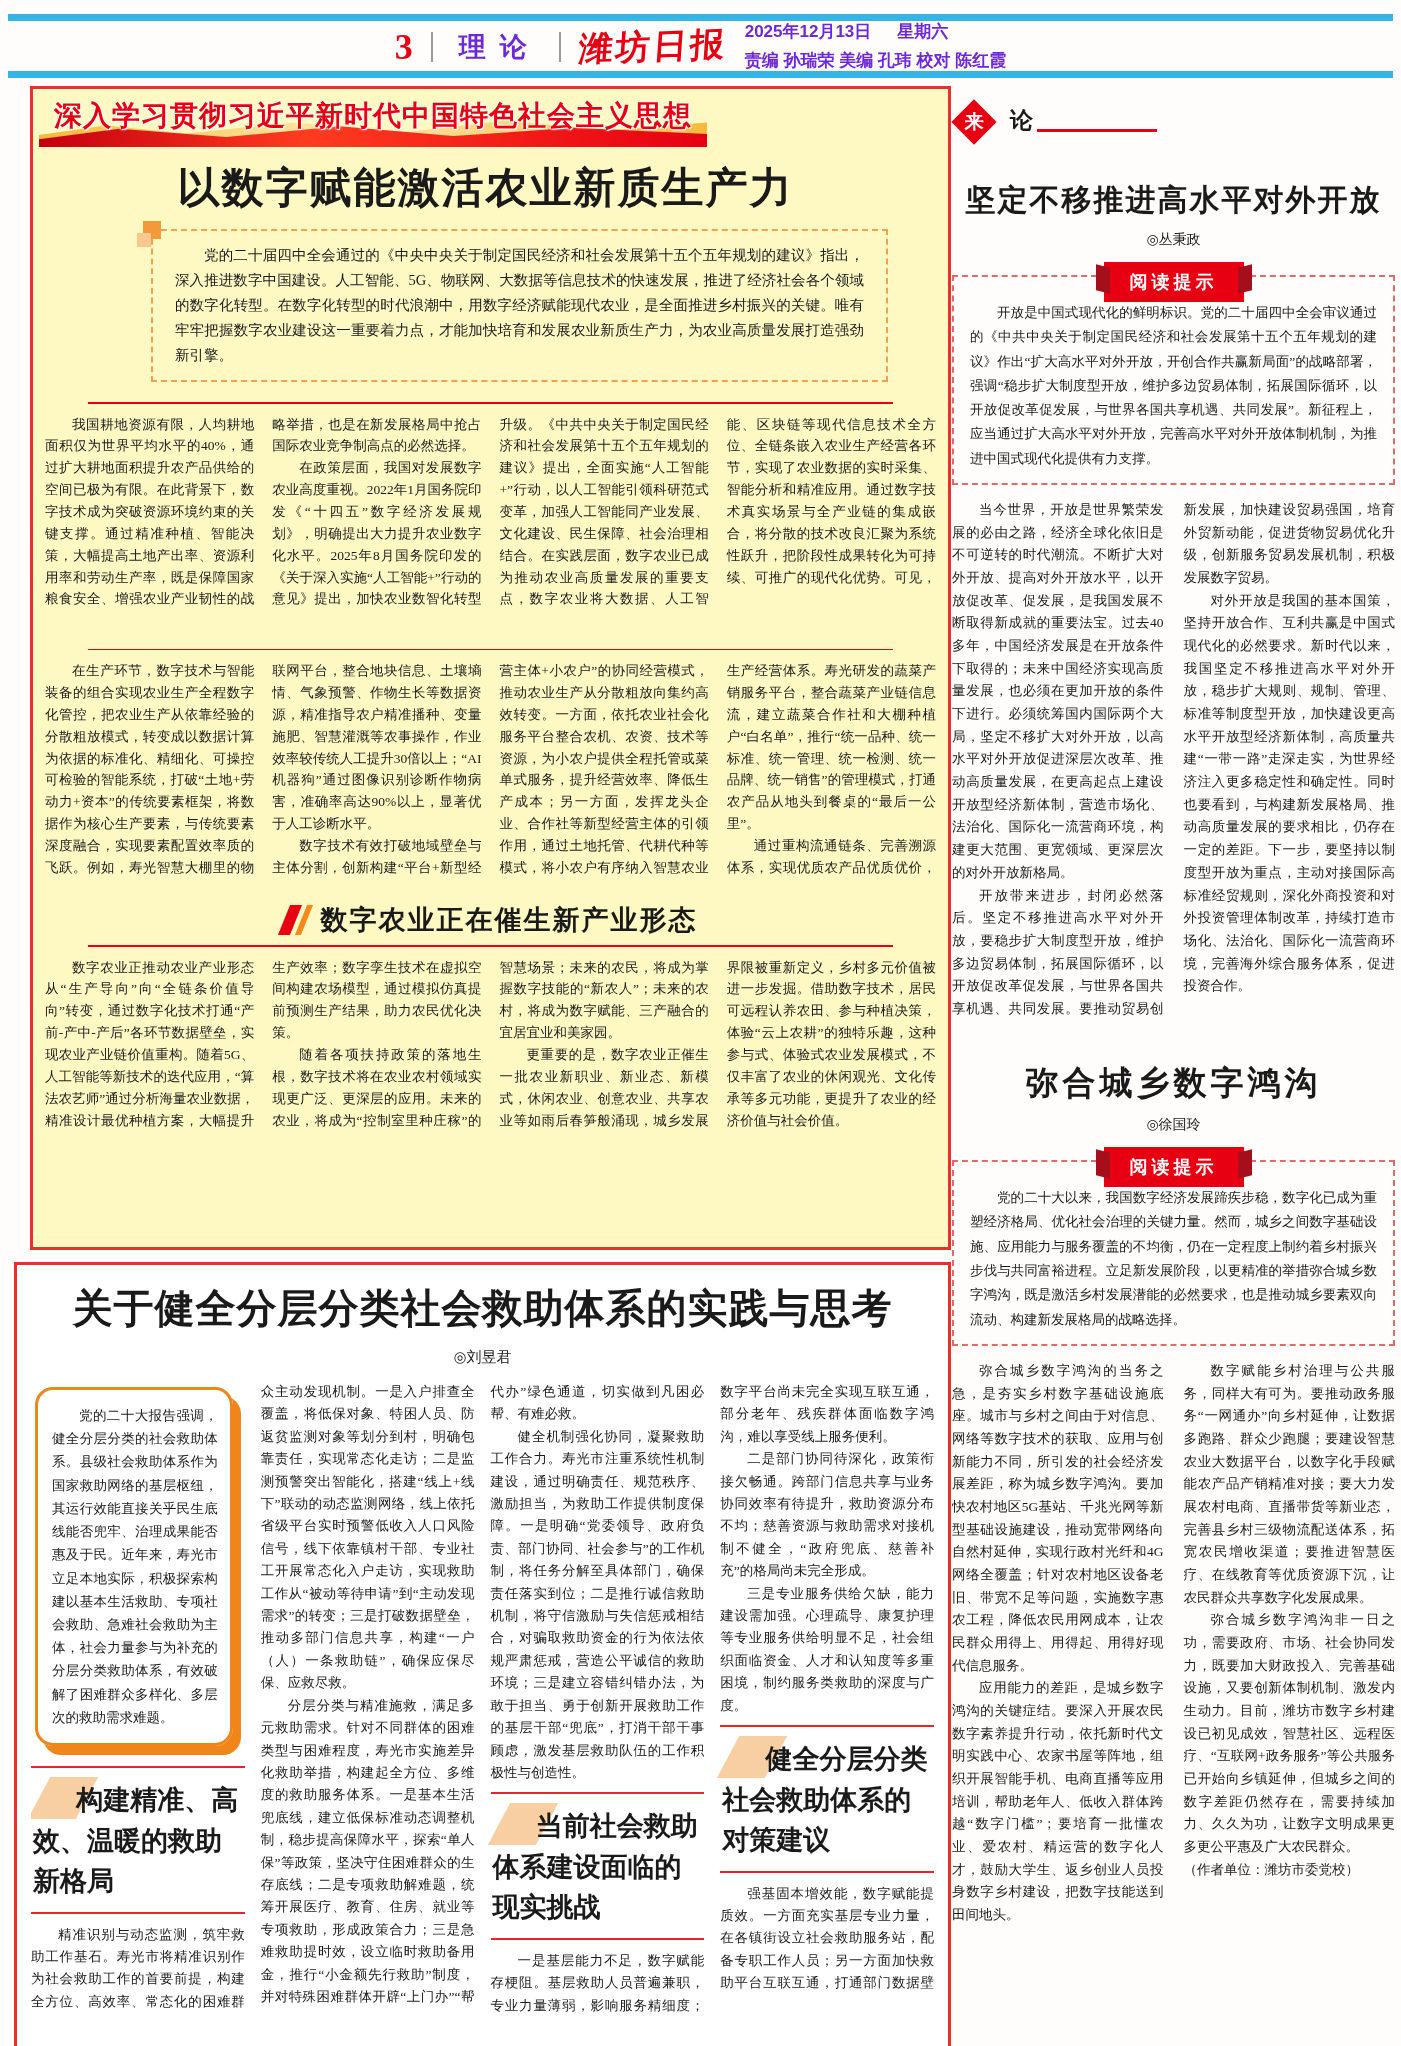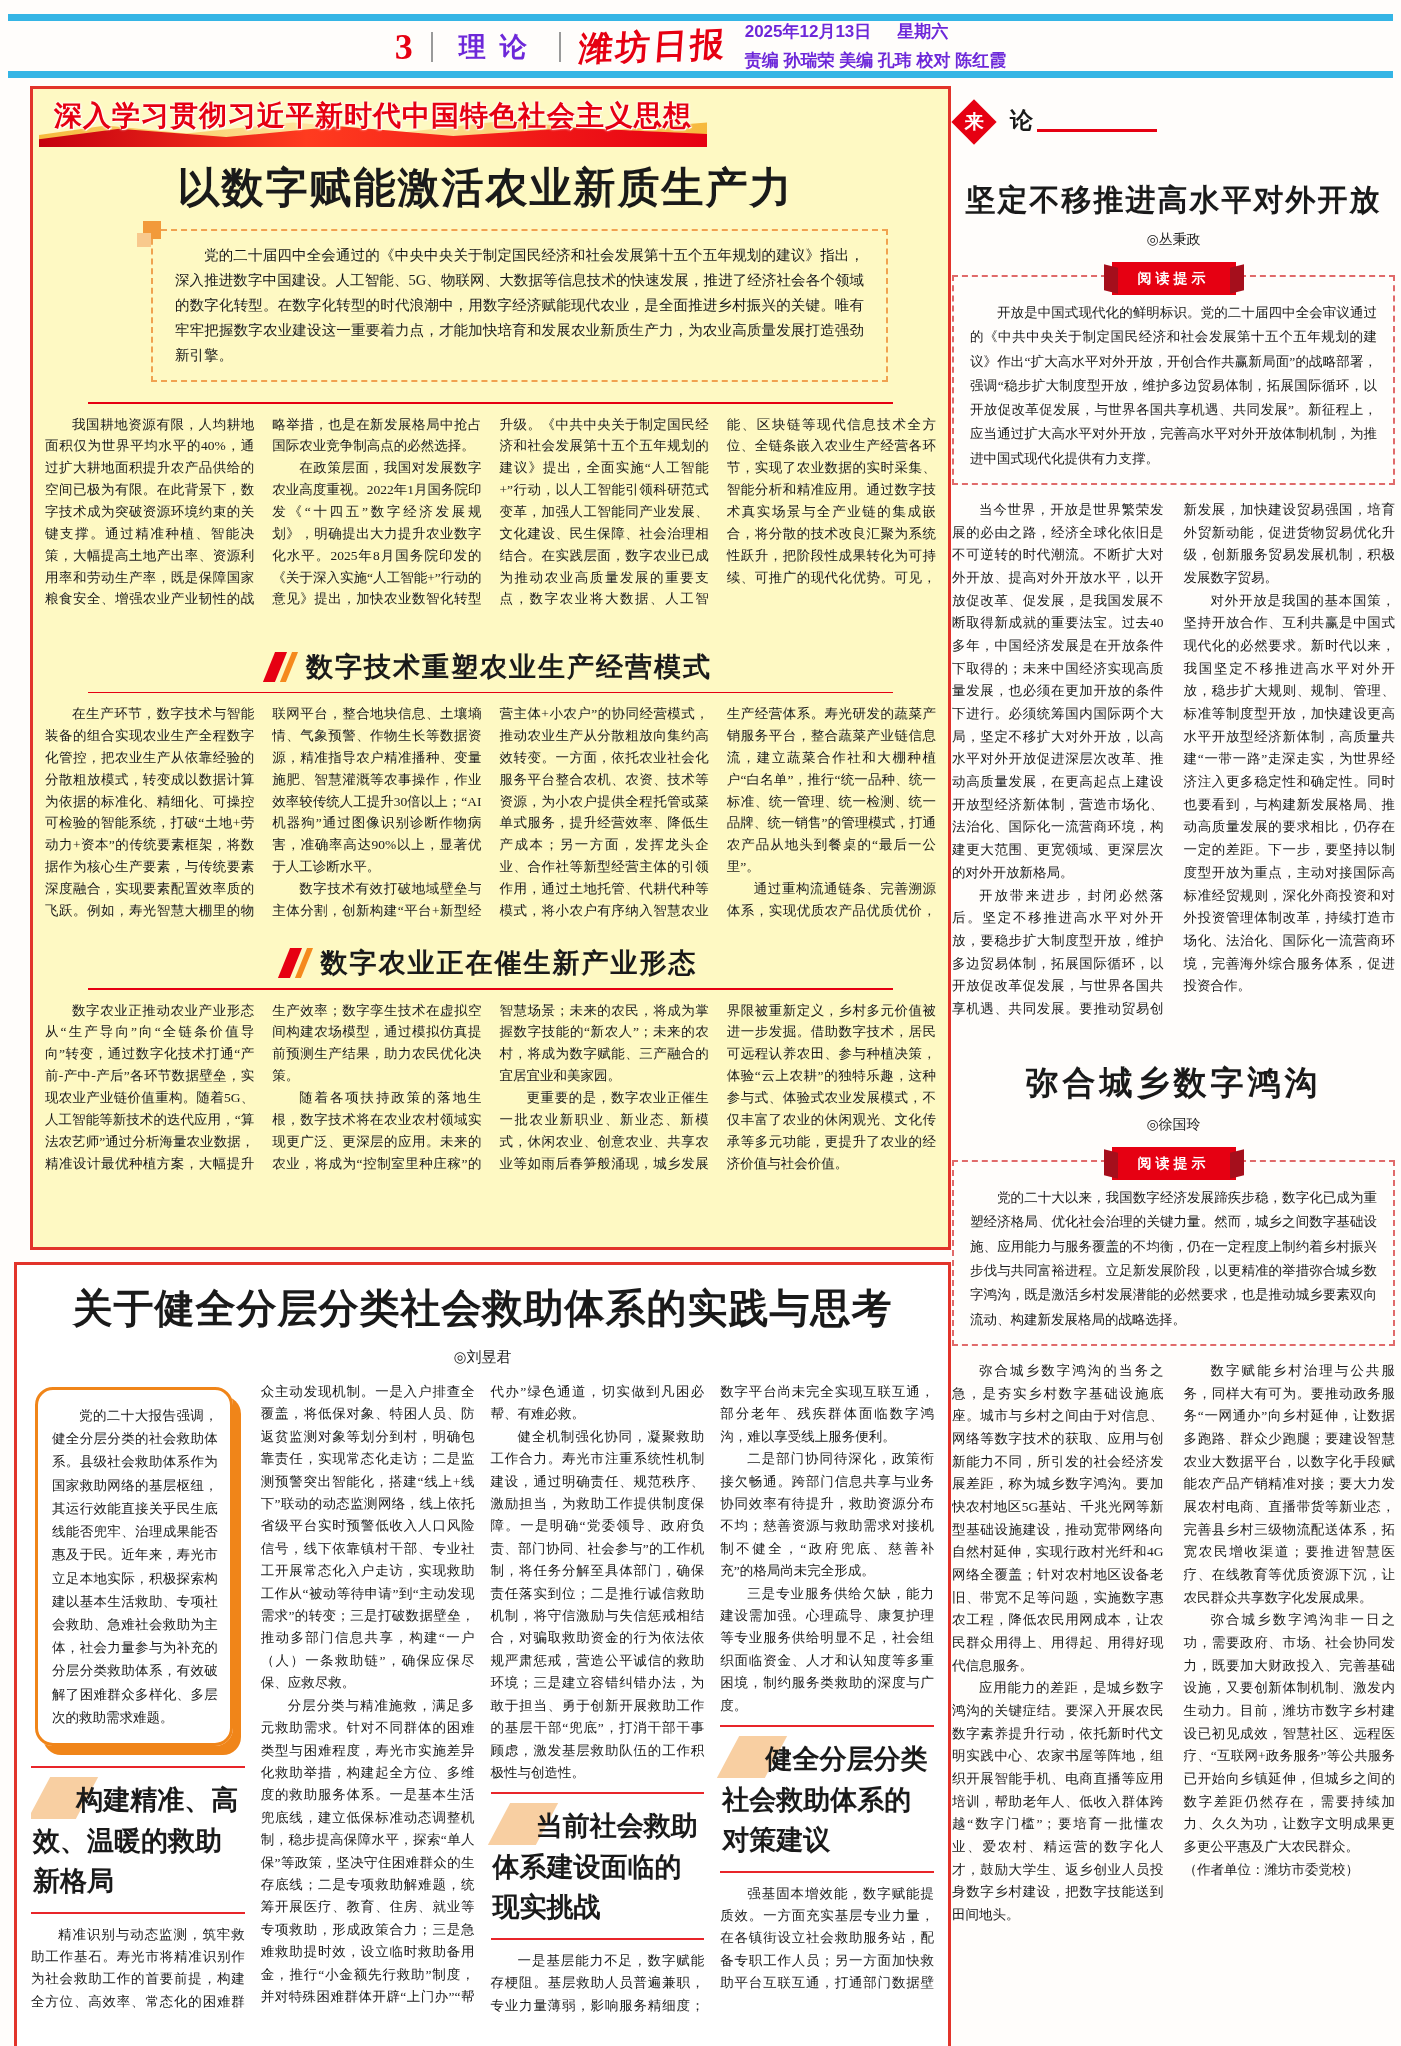--- a/index.html
+++ b/index.html
@@ -69,21 +69,21 @@
   .diamond-outline{position:absolute;left:10px;top:22px;width:26px;height:26px;border:2px solid #e60012;transform:rotate(45deg);background:#fff;z-index:-1;}
   .lailun-label{font-size:23px;font-weight:bold;margin:0 4px 14px 12px;}
   .lailun-line{flex:0 0 120px;height:3px;background:#e60012;margin-bottom:18px;}
   .sb-title1{margin:30px 0 0;text-align:center;font-size:30px;font-weight:bold;letter-spacing:2px;}
   .sb-title2{margin:26px 0 0;text-align:center;font-size:33px;font-weight:bold;letter-spacing:4px;}
   .sb-by{margin-top:10px;text-align:center;font-size:14px;}
   .tipbox{position:relative;margin-top:26px;border:2px dashed #e06a6a;padding:24px 16px 12px;
           font-size:13.5px;line-height:1.8;text-align:justify;}
   .tipbox p{margin:0;text-indent:2em;}
   .ribbon{position:absolute;top:-15px;left:50%;transform:translateX(-50%);background:#e60012;color:#fff;
-          font-weight:bold;font-size:14px;letter-spacing:4px;padding:4px 26px;white-space:nowrap;
+          font-weight:bold;font-size:18px;letter-spacing:4px;padding:4px 26px;white-space:nowrap;
           font-family:"Liberation Sans","DejaVu Sans",sans-serif;}
   .ribbon::before,.ribbon::after{content:"";position:absolute;top:4px;width:14px;height:26px;background:#a50f1c;z-index:-1;}
   .ribbon::before{left:-8px;transform:skewY(14deg);} .ribbon::after{right:-8px;transform:skewY(-14deg);}
   .sb-body{margin-top:14px;column-count:2;column-gap:20px;font-size:13.5px;line-height:1.68;overflow:hidden;}
   .sb-body1{height:536px;} .sb-body2{height:676px;}
   .submitbox{margin-top:10px;background:#fbdfc0;height:40px;display:flex;align-items:center;padding-left:44px;
              font-family:"Liberation Sans","DejaVu Sans",sans-serif;font-size:15px;font-weight:bold;
              letter-spacing:4px;color:#4a4a4a;}
 </style>
 </head>
@@ -121,27 +121,20 @@
     <div class="sechead">
       <div class="sechead-line"></div>
     </div>
     <div class="colbody sec1">
       <p class="bp">我国耕地资源有限，人均耕地面积仅为世界平均水平的40%，通过扩大耕地面积提升农产品供给的空间已极为有限。在此背景下，数字技术成为突破资源环境约束的关键支撑。通过精准种植、智能决策，大幅提高土地产出率、资源利用率和劳动生产率，既是保障国家粮食安全、增强农业产业韧性的战略举措，也是在新发展格局中抢占国际农业竞争制高点的必然选择。</p>
       <p class="bp">在政策层面，我国对发展数字农业高度重视。2022年1月国务院印发《“十四五”数字经济发展规划》，明确提出大力提升农业数字化水平。2025年8月国务院印发的《关于深入实施“人工智能+”行动的意见》提出，加快农业数智化转型升级。《中共中央关于制定国民经济和社会发展第十五个五年规划的建议》提出，全面实施“人工智能+”行动，以人工智能引领科研范式变革，加强人工智能同产业发展、文化建设、民生保障、社会治理相结合。在实践层面，数字农业已成为推动农业高质量发展的重要支点，数字农业将大数据、人工智能、区块链等现代信息技术全方位、全链条嵌入农业生产经营各环节，实现了农业数据的实时采集、智能分析和精准应用。通过数字技术真实场景与全产业链的集成嵌合，将分散的技术改良汇聚为系统性跃升，把阶段性成果转化为可持续、可推广的现代化优势。可见，发展数字农业有清晰的政策导向与实施路径。</p>
 
     </div>
 
     <div class="sechead">
-      <div class="sechead-row">
-        <span class="slashes">
-            <i class="slash-r"></i>
-            <i class="slash-o"></i>
-          </span>
-        <span class="sechead-t">数字技术重塑农业生产经营模式</span>
-      </div>
       <div class="sechead-line"></div>
     </div>
     <div class="colbody sec2">
       <p class="bp">在生产环节，数字技术与智能装备的组合实现农业生产全程数字化管控，把农业生产从依靠经验的分散粗放模式，转变成以数据计算为依据的标准化、精细化、可操控可检验的智能系统，打破“土地+劳动力+资本”的传统要素框架，将数据作为核心生产要素，与传统要素深度融合，实现要素配置效率质的飞跃。例如，寿光智慧大棚里的物联网平台，整合地块信息、土壤墒情、气象预警、作物生长等数据资源，精准指导农户精准播种、变量施肥、智慧灌溉等农事操作，作业效率较传统人工提升30倍以上；“AI机器狗”通过图像识别诊断作物病害，准确率高达90%以上，显著优于人工诊断水平。</p>
       <p class="bp">数字技术有效打破地域壁垒与主体分割，创新构建“平台+新型经营主体+小农户”的协同经营模式，推动农业生产从分散粗放向集约高效转变。一方面，依托农业社会化服务平台整合农机、农资、技术等资源，为小农户提供全程托管或菜单式服务，提升经营效率、降低生产成本；另一方面，发挥龙头企业、合作社等新型经营主体的引领作用，通过土地托管、代耕代种等模式，将小农户有序纳入智慧农业生产经营体系。寿光研发的蔬菜产销服务平台，整合蔬菜产业链信息流，建立蔬菜合作社和大棚种植户“白名单”，推行“统一品种、统一标准、统一管理、统一检测、统一品牌、统一销售”的管理模式，打通农产品从地头到餐桌的“最后一公里”。</p>
       <p class="bp">通过重构流通链条、完善溯源体系，实现优质农产品优质优价，让农民切实分享产业链增值收益，成功构建起“小农户”对接“大市场”、“小产品”撬动“大产业”的良性发展格局。</p>
     </div>
 
     <div class="sechead">
       <div class="sechead-row">

